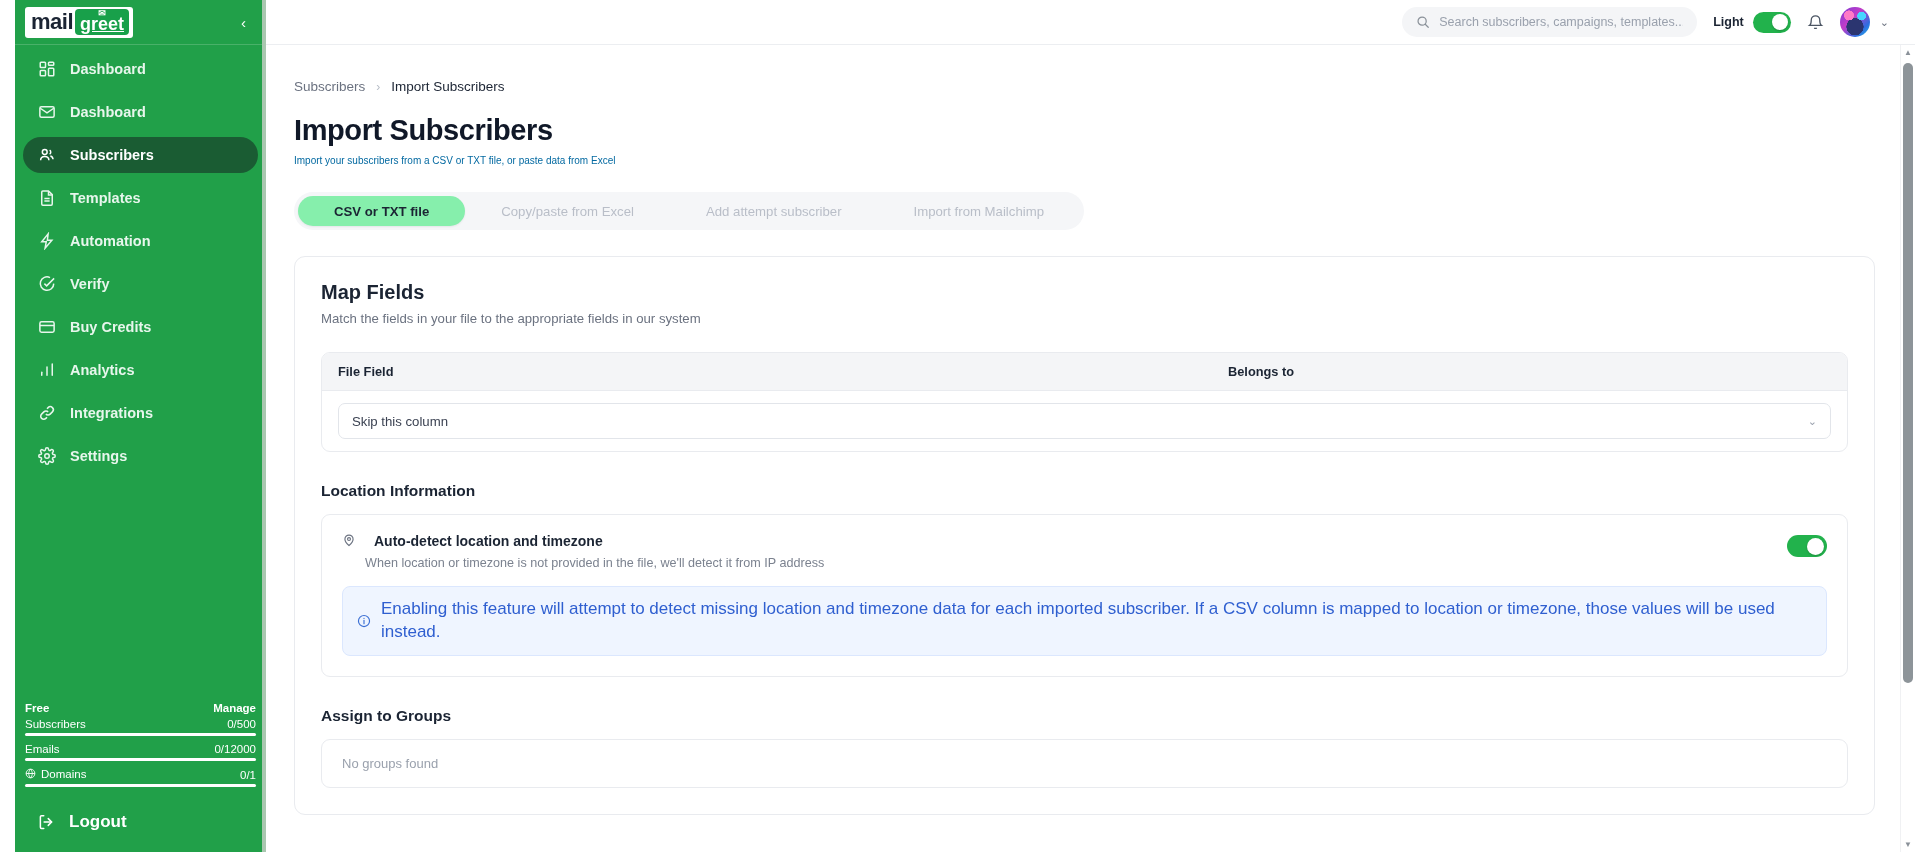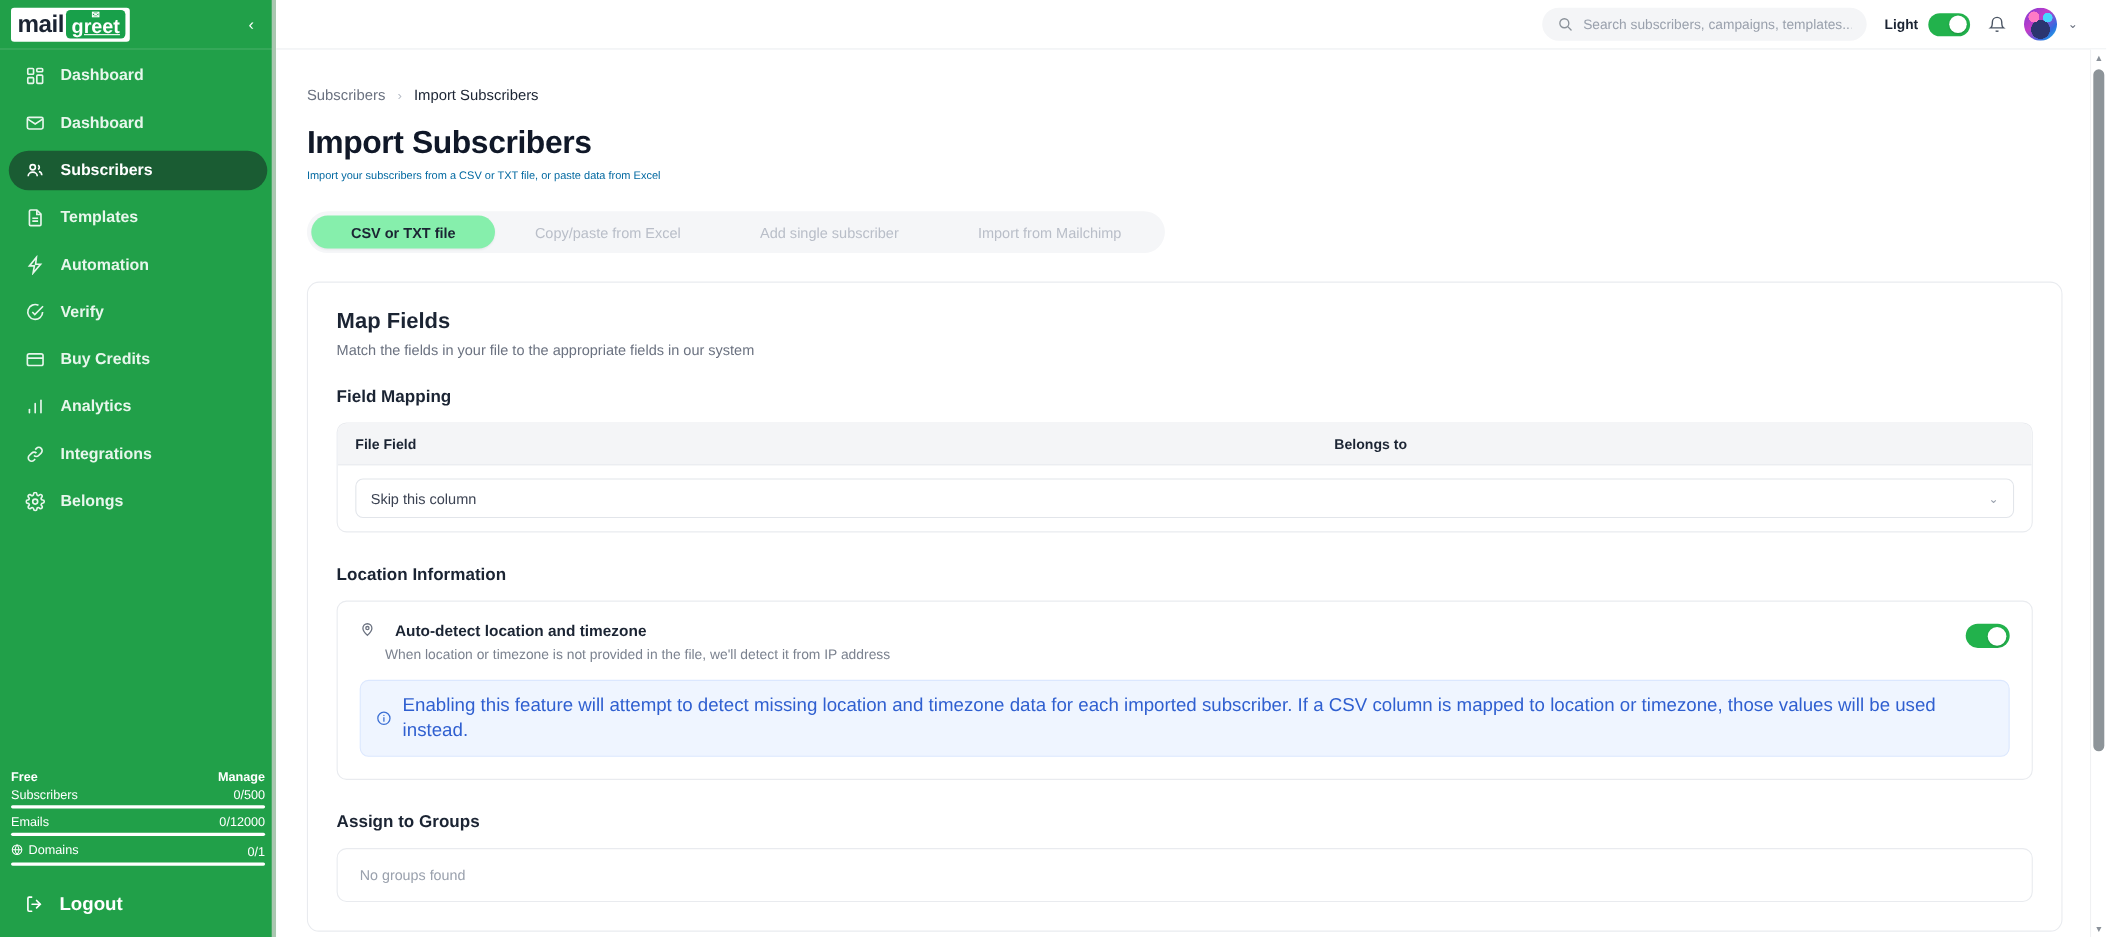--- a/index.html
+++ b/index.html
@@ -11,20 +11,21 @@
   }
   .app { display: flex; width: 1915px; height: 852px; position: relative; }
 
   
   .sidebar {
     width: 251px; height: 852px;
     background: #21a049;
     display: flex; flex-direction: column;
     flex: 0 0 251px;
     position: relative;
+    margin-left: 15px;
   }
   .sb-top {
     height: 45px; flex: 0 0 45px;
     display: flex; align-items: center; justify-content: space-between;
     padding: 0 14px 0 10px;
     border-bottom: 1px solid rgba(255,255,255,.18);
   }
   .logo {
     background: #ffffff;
     border-radius: 3px;
@@ -362,21 +363,21 @@
           </span>
         <span>Integrations</span>
       </div>
       <div class="nav-item">
         <span class="ico">
             <svg viewBox="0 0 24 24" fill="none" stroke="currentColor" stroke-width="2">
               <circle cx="12" cy="12" r="3"></circle>
               <path d="M19.4 15a1.6 1.6 0 0 0 .3 1.8l.1.1a2 2 0 1 1-2.8 2.8l-.1-.1a1.6 1.6 0 0 0-1.8-.3 1.6 1.6 0 0 0-1 1.5V21a2 2 0 1 1-4 0v-.1A1.6 1.6 0 0 0 9 19.4a1.6 1.6 0 0 0-1.8.3l-.1.1a2 2 0 1 1-2.8-2.8l.1-.1a1.6 1.6 0 0 0 .3-1.8 1.6 1.6 0 0 0-1.5-1H3a2 2 0 1 1 0-4h.1A1.6 1.6 0 0 0 4.6 9a1.6 1.6 0 0 0-.3-1.8l-.1-.1a2 2 0 1 1 2.8-2.8l.1.1a1.6 1.6 0 0 0 1.8.3H9a1.6 1.6 0 0 0 1-1.5V3a2 2 0 1 1 4 0v.1a1.6 1.6 0 0 0 1 1.5 1.6 1.6 0 0 0 1.8-.3l.1-.1a2 2 0 1 1 2.8 2.8l-.1.1a1.6 1.6 0 0 0-.3 1.8V9a1.6 1.6 0 0 0 1.5 1H21a2 2 0 1 1 0 4h-.1a1.6 1.6 0 0 0-1.5 1z"></path>
             </svg>
           </span>
-        <span>Belongs</span>
+        <span>Settings</span>
       </div>
     </nav>
 
     <div class="sb-spacer"></div>
 
     <div class="usage">
       <div class="usage-head">
         <span class="plan">Free</span>
         <span class="manage">Manage</span>
       </div>
@@ -463,29 +464,28 @@
         <span class="sep">›</span>
         <span class="crumb current">Import Subscribers</span>
       </div>
 
       <h1 class="page-title">Import Subscribers</h1>
       <p class="page-sub">Import your subscribers from a CSV or TXT file, or paste data from Excel</p>
 
       <div class="tabs">
         <div class="tab active">CSV or TXT file</div>
         <div class="tab">Copy/paste from Excel</div>
-        <div class="tab">Add single subscriber</div>
+        <div class="tab">Add attempt subscriber</div>
         <div class="tab">Import from Mailchimp</div>
       </div>
 
       <div class="card">
         <div class="card-title">Map Fields</div>
         <div class="card-sub">Match the fields in your file to the appropriate fields in our system</div>
 
-        <div class="section-title">Field Mapping</div>
 
         <div class="map-table">
           <div class="map-head">
             <div class="th col-a">File Field</div>
             <div class="th col-b">Belongs to</div>
           </div>
           <div class="map-row">
             <div class="td col-b">
               <div class="select">
                 <span>Skip this column</span>

